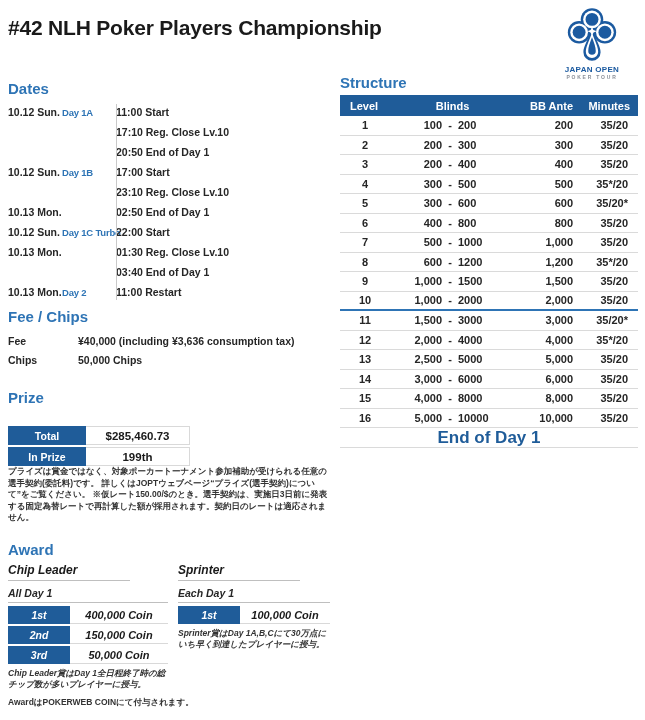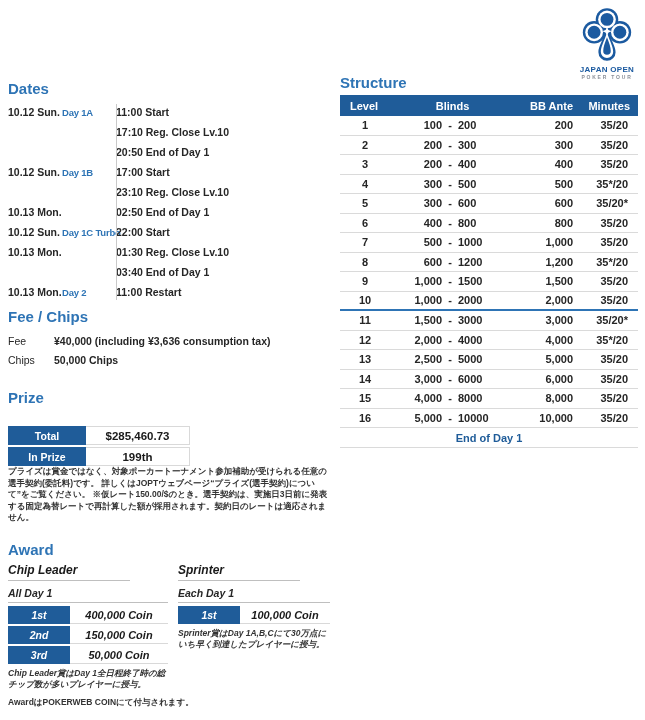--- a/index.html
+++ b/index.html
@@ -2,41 +2,41 @@
 <html><head>
 <meta charset="utf-8">
 <style>
   * { margin:0; padding:0; box-sizing:border-box; }
   html,body { background:#ffffff; }
   body { font-family:"Liberation Sans", sans-serif; color:#262626; }
   .page { position:relative; width:645px; height:720px; background:#fff; overflow:hidden; }
 
   
   .title { position:absolute; left:8px; top:16px; font-size:21px; font-weight:700; color:#1a1a1a; letter-spacing:-0.2px; }
-  .logo { position:absolute; left:576px; top:6px; width:62px; text-align:center; }
+  .logo { position:absolute; left:561px; top:6px; width:62px; text-align:center; }
   .logo svg { display:block; margin:0 auto; }
   .logo-l1 { font-size:8px; font-weight:700; color:#1B5AA0; letter-spacing:0.3px; margin-top:1px; white-space:nowrap; }
   .logo-l2 { font-size:5px; font-weight:700; color:#8a8f98; letter-spacing:1.8px; white-space:nowrap; }
 
   h2.sec { font-size:15px; font-weight:700; color:#2E74B5; }
 
   
   .dates { position:absolute; left:8px; top:80px; width:322px; }
   .dates-rows { position:relative; margin-top:5px; }
   .dates-rows::before { content:""; position:absolute; left:108px; top:2px; bottom:2px; width:1px; background:#c9c9c9; }
   .date-row { display:flex; height:20px; align-items:center; }
   .d-date { width:54px; font-size:10.5px; font-weight:700; white-space:nowrap; }
   .d-day  { width:54px; font-size:9.5px; font-weight:700; color:#2E74B5; white-space:nowrap; letter-spacing:-0.2px; }
   .d-time { font-size:10.5px; font-weight:700; white-space:nowrap;text-align:right; }
 
   
   .fee { position:absolute; left:8px; top:308px; width:322px; }
   .fee-rows { margin-top:6px; }
   .fee-row { display:flex; height:19px; align-items:center; }
-  .f-label { width:46px; font-size:10.5px; font-weight:400; }
+  .f-label { width:70px; font-size:10.5px; font-weight:700; }
   .f-value { font-size:10.5px; font-weight:700; white-space:nowrap; }
 
   
   .prize { position:absolute; left:8px; top:389px; width:322px; }
   .prize-table { margin-top:20px; }
   .prize-row { display:flex; margin-bottom:2px; }
   .p-label { width:78px; height:19px; background:#1F5C99; color:#fff; font-size:10.5px; font-weight:700;
              display:flex; align-items:center; justify-content:center; }
   .p-value { width:104px; height:19px; border:1px solid #D9D9D9; border-left:none; font-size:11.5px; font-weight:700;
              display:flex; align-items:center; justify-content:center; color:#1a1a1a; }
@@ -69,29 +69,30 @@
   .h-level { width:50px; padding-left:10px; text-align:left; }
   .c-blinds { width:125px; display:flex; }
   .h-blinds { width:125px; text-align:center; }
   .c-sb { width:52px; text-align:right; }
   .c-dash { width:16px; text-align:center; }
   .c-bb { flex:1; text-align:left; }
   .c-ante { width:62px; text-align:right; padding-right:4px; }
   .h-ante { width:62px; text-align:right; padding-right:4px; }
   .c-min { flex:1; text-align:right; padding-right:10px; }
   .h-min { flex:1; text-align:right; padding-right:8px; }
-  .st-footer { height:20px; line-height:20px; text-align:center; font-size:11px; font-weight:700; color:#1F5C99;
+  .st-footer { height:20px; line-height:20px; text-align:center; font-size:17px; font-weight:700; color:#1F5C99;
                border-bottom:1px solid #DADADA; }
   .st-break { margin-top:6px; text-align:right; padding-right:10px; font-size:10.5px; font-weight:700; color:#1a1a1a; }
 </style>
 </head>
 <body>
 
 <div class="page">
 
+  <h1 class="title">#42 NLH Poker Players Championship</h1>
 
   <div class="logo">
     <svg width="54" height="58" viewBox="0 0 100 108">
       <g fill="#1B5AA0">
         <circle cx="50" cy="25" r="21"></circle>
         <circle cx="26" cy="49" r="21"></circle>
         <circle cx="74" cy="49" r="21"></circle>
         <path d="M50 42 C41 66 34 76 34 86 a16 16 0 0 0 32 0 C66 76 59 66 50 42 Z"></path>
       </g>
       <g fill="#ffffff">

